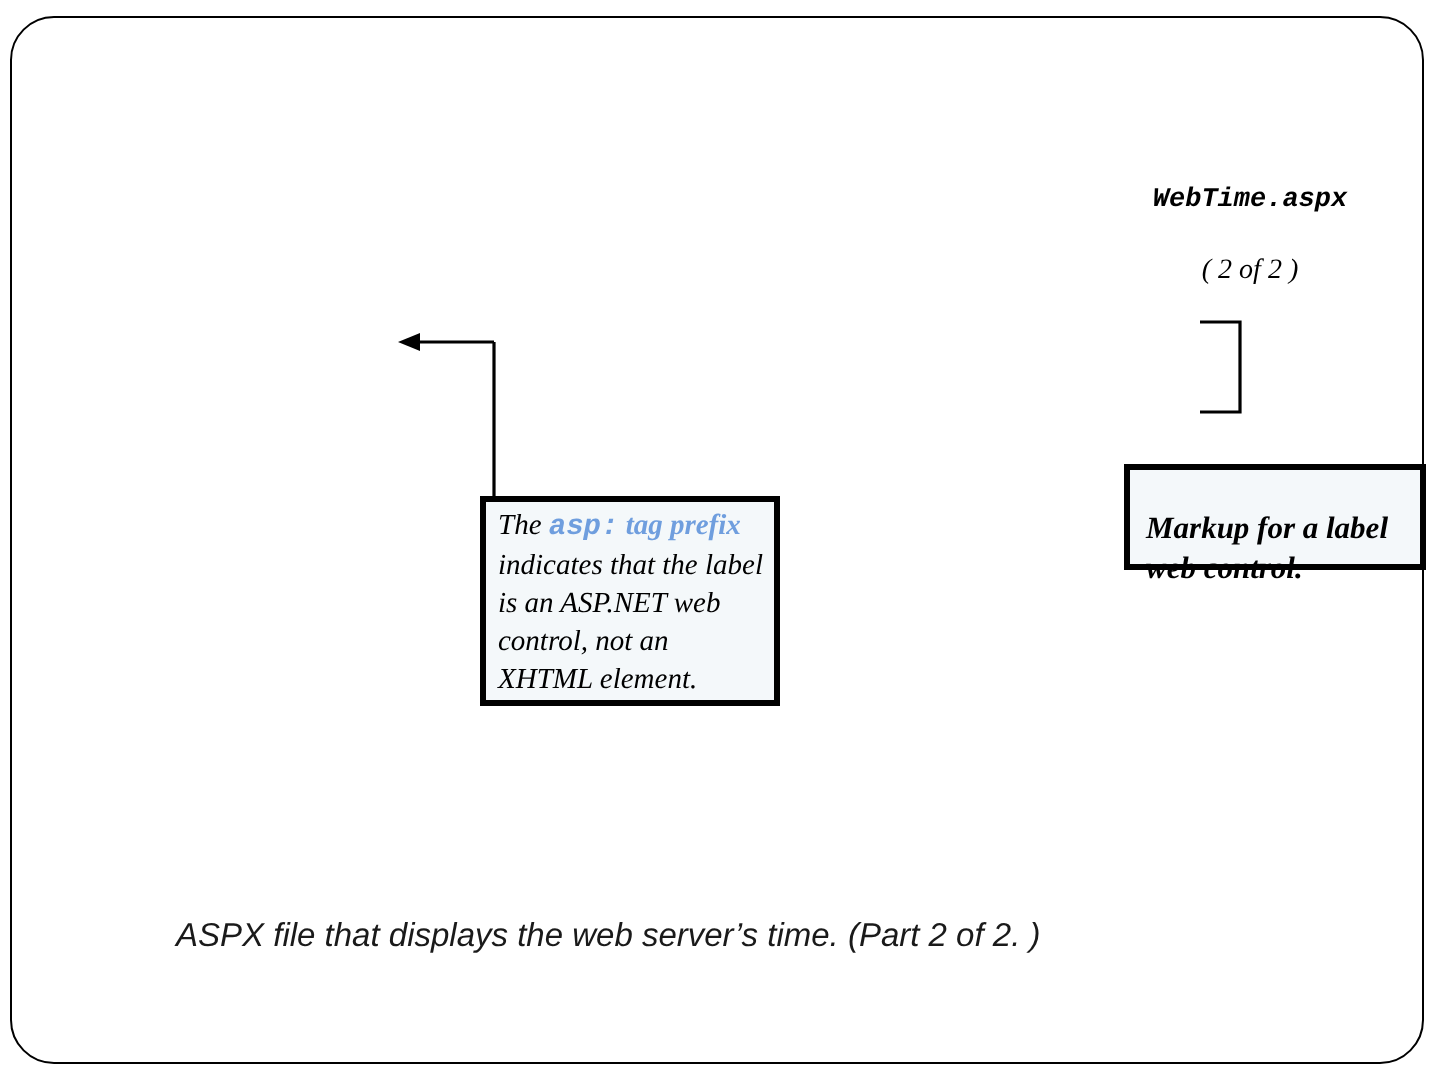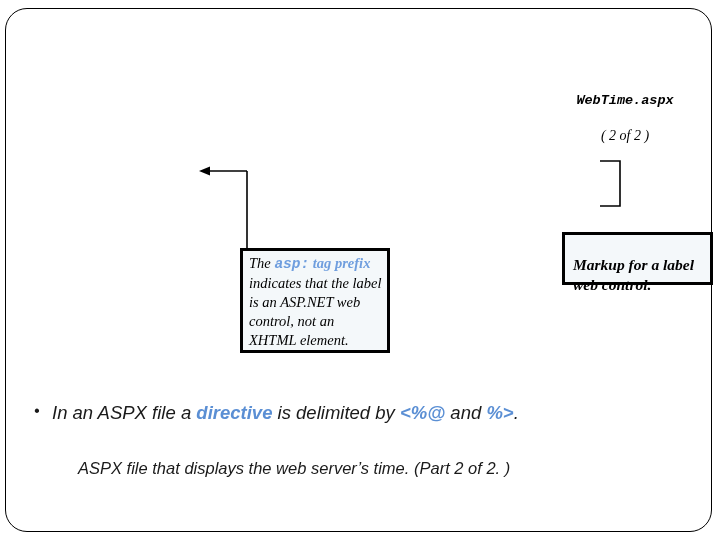--- a/index.html
+++ b/index.html
@@ -130,21 +130,21 @@
     vertical-align: top;
   }
   .blue-bold {
     color: #5b8fd4;
     font-weight: bold;
   }
 
   
   .caption {
     position: absolute;
-    left: 78px;
+    left: 88px;
     top: 459px;
     width: 600px;
     font-family: "Liberation Sans", "DejaVu Sans", sans-serif;
     font-size: 16.5px;
     color: #1a1a1a;
     white-space: nowrap;
   }
 </style>
 </head>
 <body>
@@ -169,19 +169,16 @@
       <polyline points="4,4 24,4 24,49 4,49" fill="none" stroke="#000000" stroke-width="1.6" stroke-linejoin="miter"></polyline>
     </svg>
   </div>
 
   <div class="callout" id="callout-left">
     <span>The </span><span class="asp-kw">asp:</span><span class="asp-sub"> tag prefix</span><span> indicates that the label is an ASP.NET web control, not an XHTML element.</span>
   </div>
 
   <div class="callout" id="callout-right">Markup for a label web control.</div>
 
-  <div class="bullet-row">
-    <span class="bullet-dot">•</span><span>In an ASPX file a </span><span class="blue-bold">directive</span><span> is delimited by </span><span class="blue-bold">&lt;%@</span><span> and </span><span class="blue-bold">%&gt;</span><span>.</span>
-  </div>
 
   <div class="caption">ASPX file that displays the web server’s time. (Part 2 of 2. )</div>
 
 </div>
 
 </body></html>

